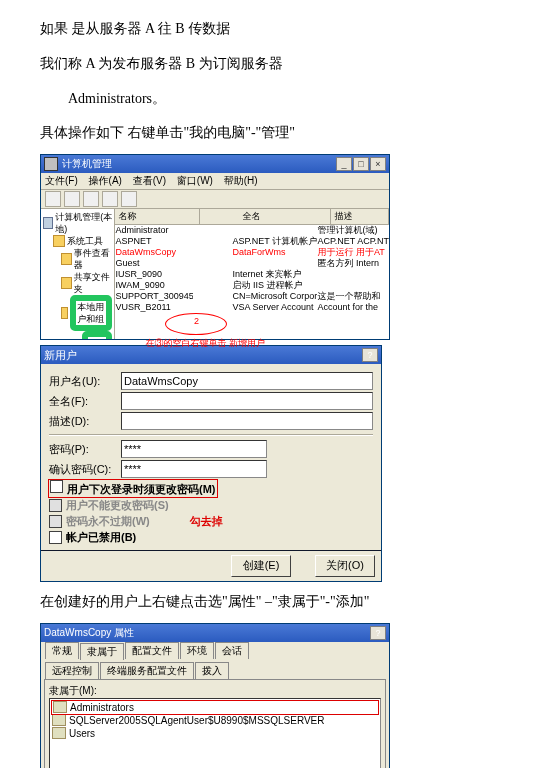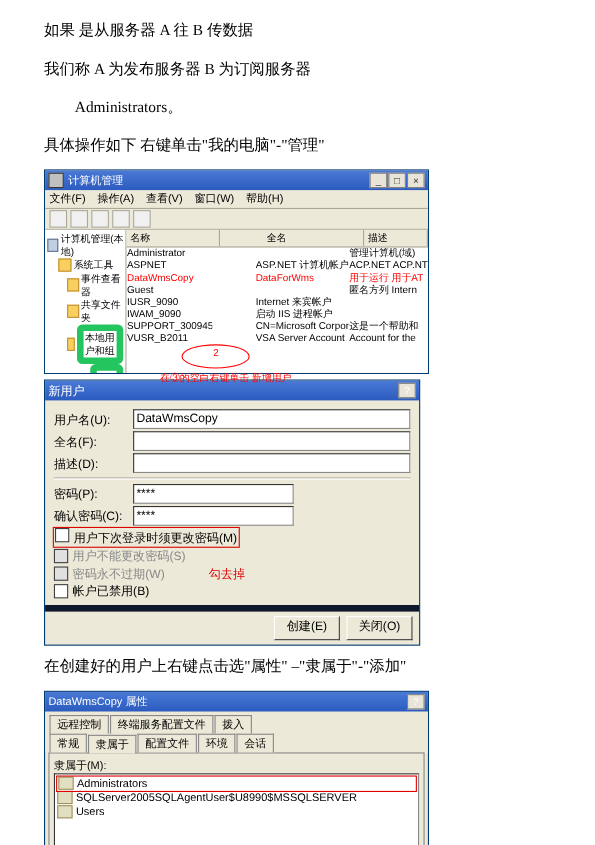--- a/index.html
+++ b/index.html
@@ -57,25 +57,25 @@
     width: 340px; background:#ece9d8; border:1px solid #003c74;
     font-family:"Tahoma","SimSun",sans-serif; font-size:11px;
     margin:5px 0;
   }
   .dlg .body { padding:6px 8px 4px 8px; }
   .frow { display:flex; align-items:center; margin:2px 0; }
   .flabel { width:72px; }
   .finput { flex:1; height:16px; border:1px inset #888; background:#fff; font-size:11px; padding:0 2px;}
   .finput.short{ width:140px; flex:none;}
   .sep { border-top:1px solid #aca899; border-bottom:1px solid #fff; margin:4px 0;}
-  .chkline { display:flex; align-items:center; margin:1px 0; }
+  .chkline { display:flex; align-items:center; margin:1px 0;font-weight:bold; }
   .chkbox { width:11px;height:11px;border:1px solid #404040;background:#fff;margin-right:4px; display:inline-block;}
   .chkbox.dis{background:#e0e0e0;}
   .outline-red { outline:1px solid #d00; padding:0 1px; }
-  .dlg-btns { display:flex; justify-content:flex-end; gap:6px; padding:4px 6px; border-top:6px solid #0f172a;}
+  .dlg-btns { display:flex; justify-content:flex-end; gap:24px; padding:4px 6px; border-top:1px solid #0f172a;}
   .dbtn { min-width:58px; height:20px; background:#ece9d8; border:1px solid #404040; border-top-color:#fff;border-left-color:#fff; font-size:11px; text-align:center; line-height:18px;}
   .helpbtn{ width:14px;height:12px;background:#e8e4d8;border:1px solid #808080;margin-left:auto;font-size:9px;text-align:center;line-height:12px;}
   .redlabel { color:#d00; font-size:11px;}
 
   
   .propdlg { width:348px; background:#ece9d8; border:1px solid #003c74; font-family:"Tahoma","SimSun",sans-serif; font-size:10px; margin:5px 0;}
   .tabbar { display:flex; background:#ece9d8; padding-top:3px; padding-left:4px;}
   .tab { border:1px solid #888; border-bottom:none; background:#ece9d8; padding:1px 6px; margin-right:1px; font-size:10px;}
   .tab.active{ background:#ece9d8; position:relative; top:1px;}
   .tabbody { background:#ece9d8; border:1px solid #888; margin:0 3px 3px 3px; padding:4px;}
@@ -272,32 +272,32 @@
     </div>
   </div>
 
   <div class="para">在创建好的用户上右键点击选"属性" –"隶属于"-"添加"</div>
 
   <div class="propdlg">
     <div class="titlebar">
       <span>DataWmsCopy 属性</span>
       <div class="helpbtn">?</div>
     </div>
-    <div class="tabbar">
-      <div class="tab">远程控制</div>
-      <div class="tab">终端服务配置文件</div>
-      <div class="tab">拨入</div>
-    </div>
     <div class="tabbar" style="padding-top:0;">
       <div class="tab">常规</div>
       <div class="tab active">隶属于</div>
       <div class="tab">配置文件</div>
       <div class="tab">环境</div>
       <div class="tab">会话</div>
     </div>
+    <div class="tabbar">
+      <div class="tab">远程控制</div>
+      <div class="tab">终端服务配置文件</div>
+      <div class="tab">拨入</div>
+    </div>
     <div class="tabbody">
       <div>隶属于(M):</div>
       <div class="grpbox">
         <div class="grprow outline-red">
             <span class="grp-icon"></span>
             <span>Administrators</span>
           </div>
         <div class="grprow">
             <span class="grp-icon"></span>
             <span>SQLServer2005SQLAgentUser$U8990$MSSQLSERVER</span>

